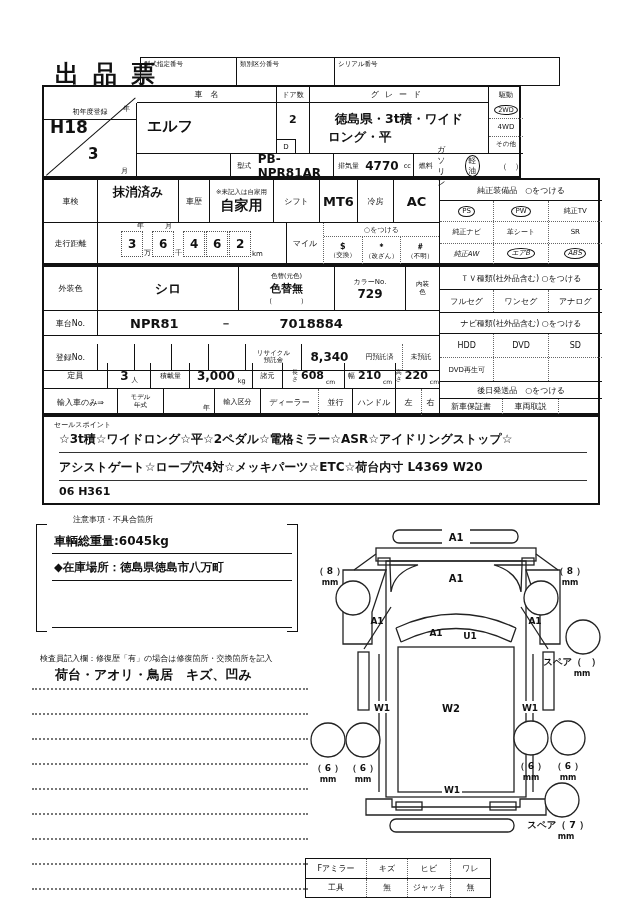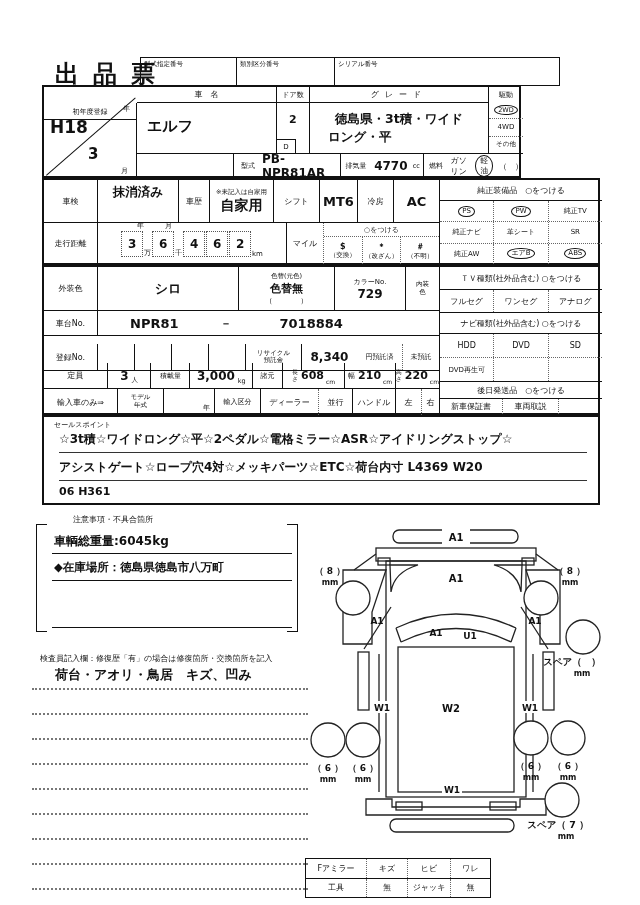--- a/index.html
+++ b/index.html
@@ -86,21 +86,21 @@
 
     <div class="ab fx" style="left:93px;top:67px;width:386px;height:24px;">
       <div class="br" style="width:96px;"></div>
       <div class="ct s7" style="width:28px;">型式</div>
       <div class="bd s12" style="width:78px;display:flex;align-items:center;">PB-NPR81AR</div>
       <div class="ct s7 bl" style="width:30px;">排気量</div>
       <div class="ct" style="width:52px;">
         <span class="bd s12">4770</span>&nbsp;<span class="s6">cc</span>
       </div>
       <div class="ct s7 bl" style="width:24px;">燃料</div>
-      <div class="ct s8" style="flex:1;gap:6px;">
+      <div class="ct s8" style="flex:1;gap:19px;">
         <span>ガソリン</span>
         <span class="circ" style="font-size:7.5px;">軽油</span>
         <span>（　）</span>
       </div>
     </div>
   </div>
 
   <div class="ab bx2" style="left:42px;top:178px;width:558px;height:87px;">
     <div class="ab fx bb" style="left:0;top:0;width:395px;height:43px;">
       <div class="ct s8 br" style="width:53px;">車検</div>
@@ -161,21 +161,21 @@
         <div class="ct s7 dbl" style="flex:1;">
             <span class="circ">PW</span>
           </div>
         <div class="ct s7 dbl" style="flex:1;">純正TV</div>
       </div>
       <div class="fx" style="flex:1;border-top:1px dotted #666;">
         <div class="ct s7" style="flex:1;">純正ナビ</div>
         <div class="ct s7 dbl" style="flex:1;">革シート</div>
         <div class="ct s7 dbl" style="flex:1;">SR</div>
       </div>
-      <div class="fx" style="flex:1;border-top:1px dotted #666;">
+      <div class="fx" style="flex:1;border-top:1px dotted #666;font-style:italic;">
         <div class="ct s7" style="flex:1;">純正AW</div>
         <div class="ct s7 dbl" style="flex:1;">
             <span class="circ">エアB</span>
           </div>
         <div class="ct s7 dbl" style="flex:1;">
             <span class="circ">ABS</span>
           </div>
       </div>
     </div>
   </div>

